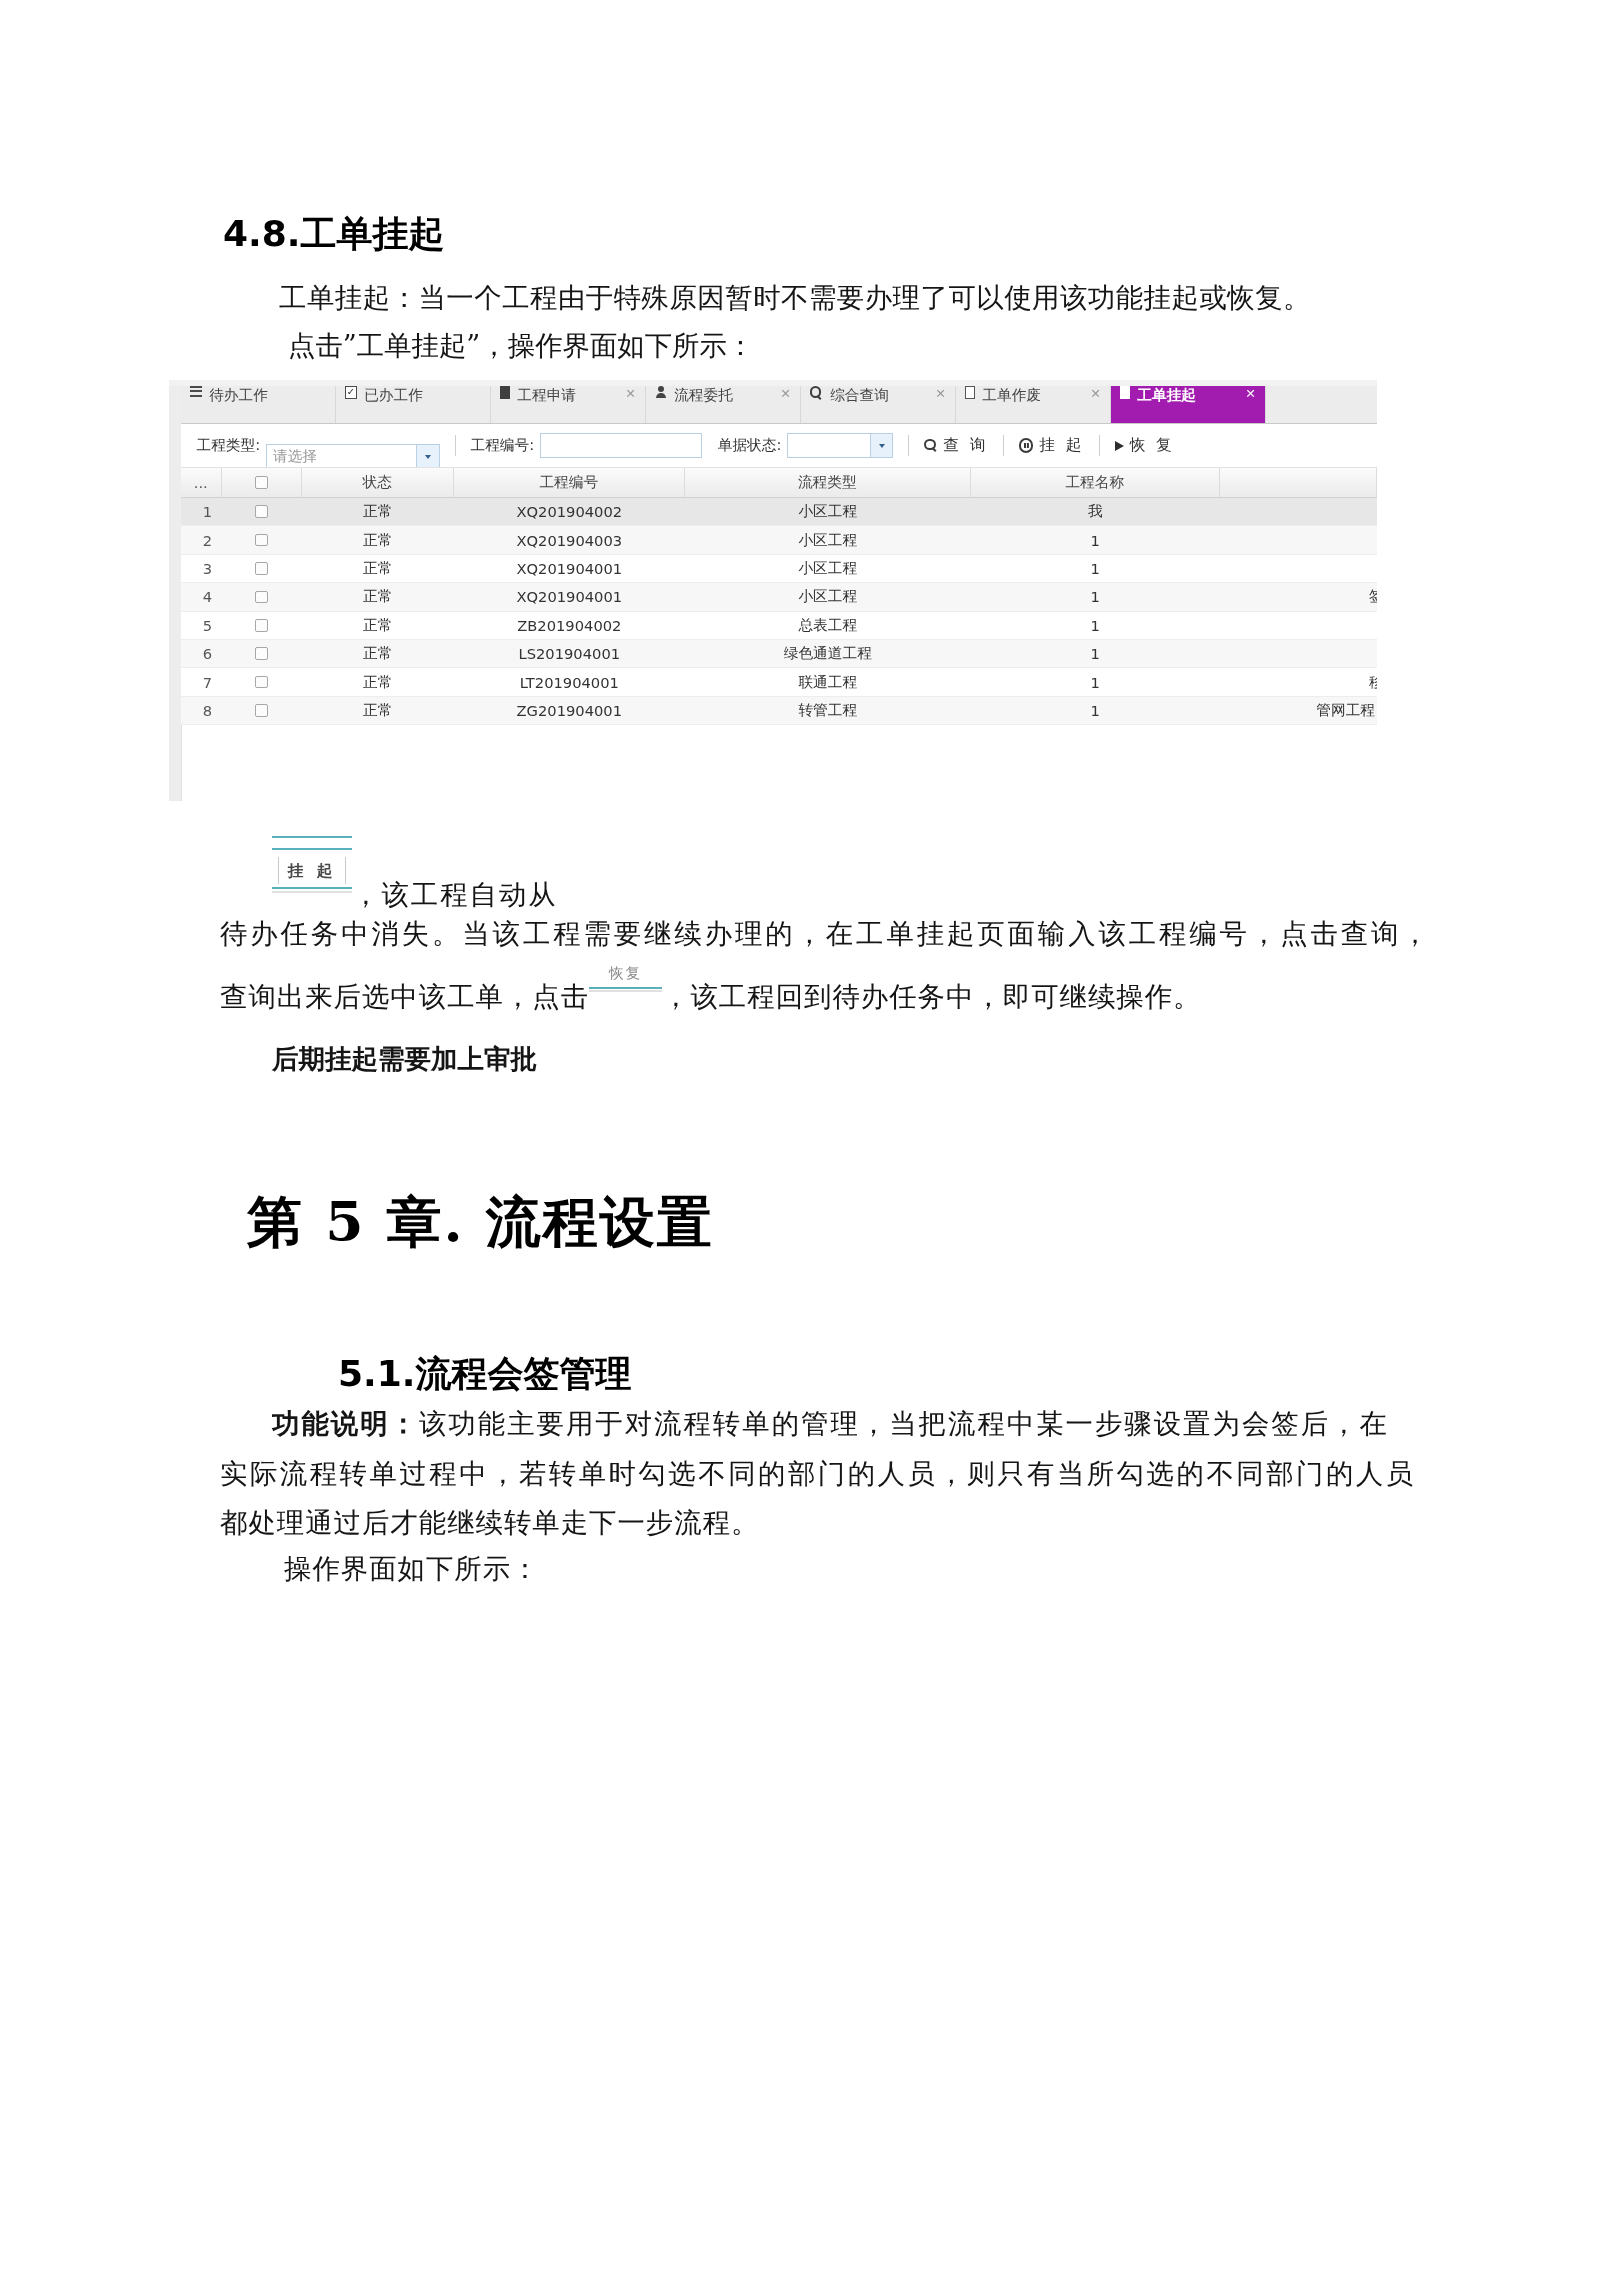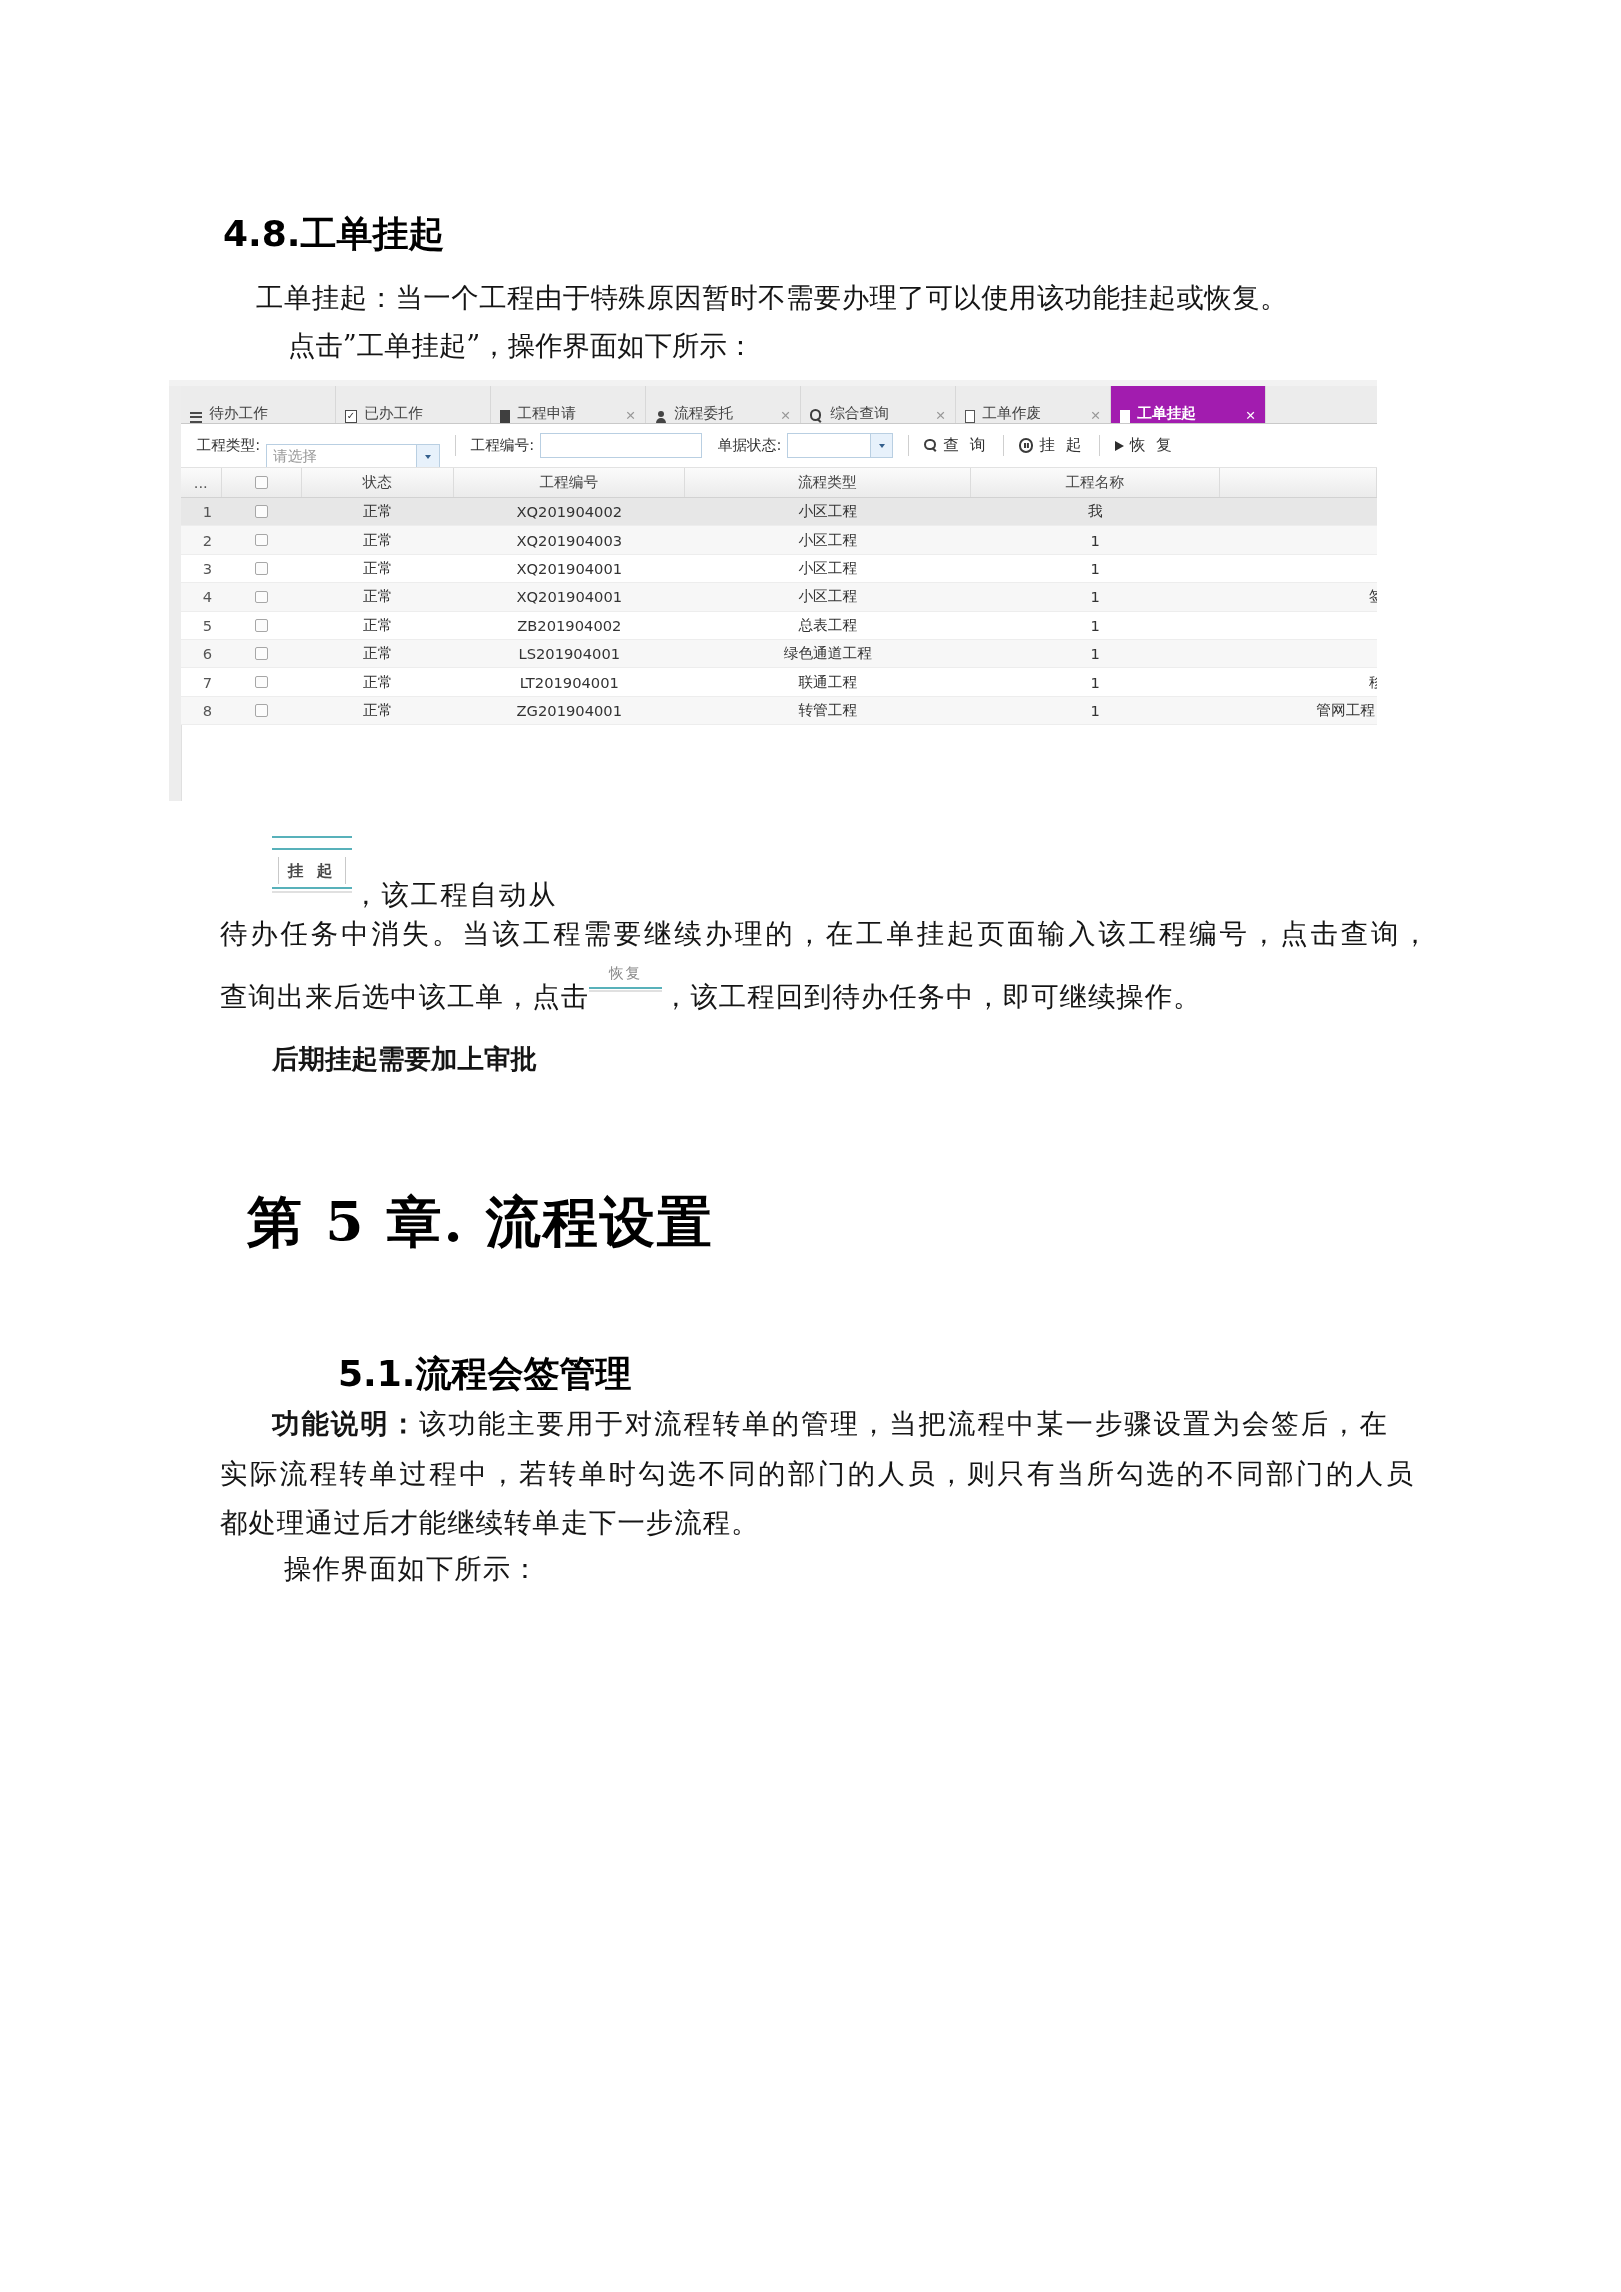--- a/index.html
+++ b/index.html
@@ -15,21 +15,21 @@
   .pline{font-size:27.4px;line-height:33px;white-space:nowrap;color:#151515;}
   .bold{font-weight:bold;}
 
   
   .shot{left:169px;top:380px;width:1208px;height:421px;background:#fff;overflow:hidden;}
   .shot-topstrip{position:absolute;left:0;top:0;right:0;height:5.9px;background:#f2f2f2;border-bottom:1px solid #e3e3e3;}
   .shot-leftstrip{position:absolute;left:0;top:5.9px;bottom:0;width:11.8px;background:#ededed;border-right:1px solid #e0e0e0;}
 
   .tabbar{position:absolute;left:11.8px;right:0;top:5.9px;height:37px;background:#ececec;
           border-bottom:1px solid #c9c9c9;display:flex;}
-  .tab{width:155px;box-sizing:border-box;display:flex;align-items:flex-end;gap:6.9px;padding:0 8.8px;
+  .tab{width:155px;box-sizing:border-box;display:flex;align-items:flex-start;gap:6.9px;padding:0 8.8px;
        border-right:1px solid #d8d8d8;font-family:"DejaVu Sans","Liberation Sans",sans-serif;
        font-size:14.7px;color:#444;}
   .tab .x{margin-left:auto;color:#979797;font-size:12.7px;font-weight:bold;}
   .tab.active{background:#a21caf;color:#fff;font-weight:bold;}
   .tab.active .x{color:#fff;}
 
   .filterbar{position:absolute;left:11.8px;right:0;top:44px;height:43px;background:#fff;display:flex;
              align-items:center;padding-left:15.7px;box-sizing:border-box;gap:5.9px;
              font-family:"DejaVu Sans","Liberation Sans",sans-serif;font-size:14.7px;color:#333;}
   .combo{height:25.5px;border:1px solid #b9cfe2;display:flex;align-items:stretch;background:#fff;box-sizing:border-box;}
@@ -87,21 +87,21 @@
       font:bold 15.7px/27.4px "DejaVu Sans","Liberation Sans",sans-serif;color:#4a4a4a;text-align:center;letter-spacing:3.9px;}
   .snip-resume{width:73px;height:41px;vertical-align:2px;}
   .snip-resume .lbl{position:absolute;top:0;left:0;right:0;text-align:center;
       font:14.7px/19.6px "DejaVu Sans","Liberation Sans",sans-serif;color:#8b8b8b;letter-spacing:2px;}
 </style>
 </head>
 <body>
 
 <div class="abs h-sec" style="left:223px;top:210px;">4.8.工单挂起</div>
 
-<div class="abs pline" style="left:256px;top:281px;letter-spacing:0.5px;">工单挂起：当一个工程由于特殊原因暂时不需要办理了可以使用该功能挂起或恢复。</div>
+<div class="abs pline" style="left:279px;top:281px;letter-spacing:0.5px;">工单挂起：当一个工程由于特殊原因暂时不需要办理了可以使用该功能挂起或恢复。</div>
 <div class="abs pline" style="left:288px;top:329px;">点击”工单挂起”，操作界面如下所示：</div>
 
 <div class="abs shot">
   <div class="shot-topstrip"></div>
   <div class="shot-leftstrip"></div>
 
   <div class="tabbar">
     <div class="tab">
       <span class="icon i-list"></span>
       <span>待办工作</span>

